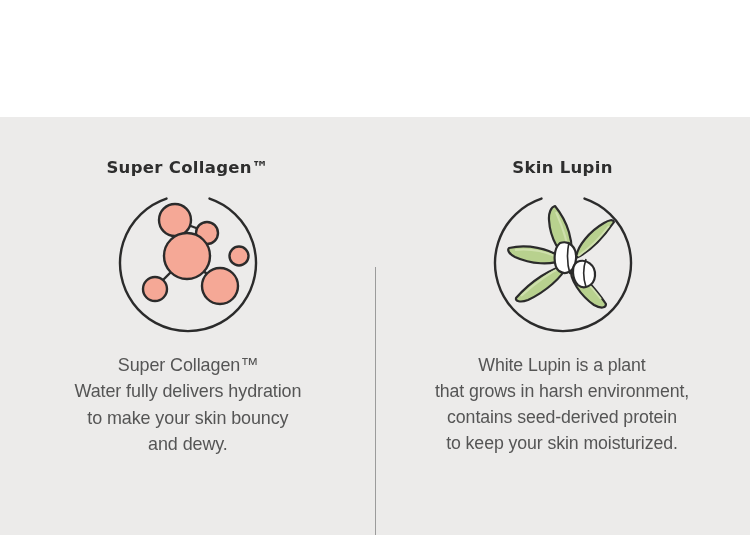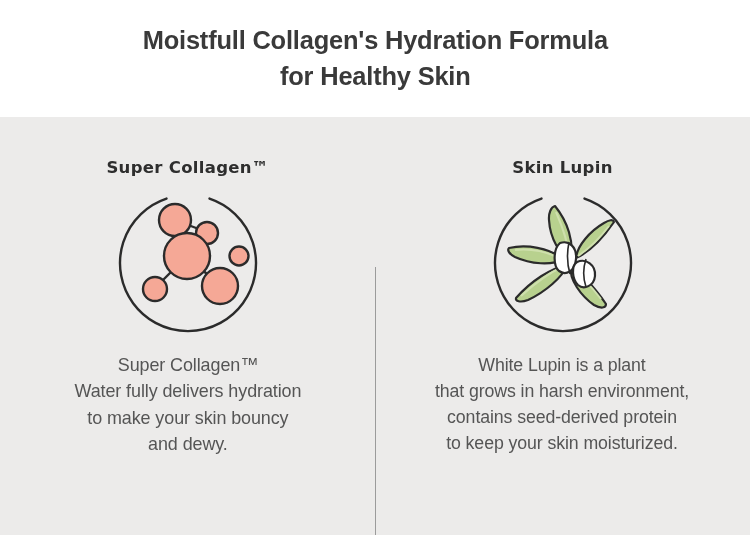--- a/index.html
+++ b/index.html
@@ -114,24 +114,20 @@
   }
   .caption.right {
     font-size: 18.3px;
   }
 </style>
 </head>
 <body>
 
 <div class="page">
 
-  <div class="header">
-    <h1 class="header-title">Moistfull Collagen's Hydration Formula
-for Healthy Skin</h1>
-  </div>
 
   <div class="panel">
 
     <div class="columns">
 
       <div class="column">
 
         <h2 class="col-heading">Super Collagen™</h2>
 
         <div class="icon-wrap">

